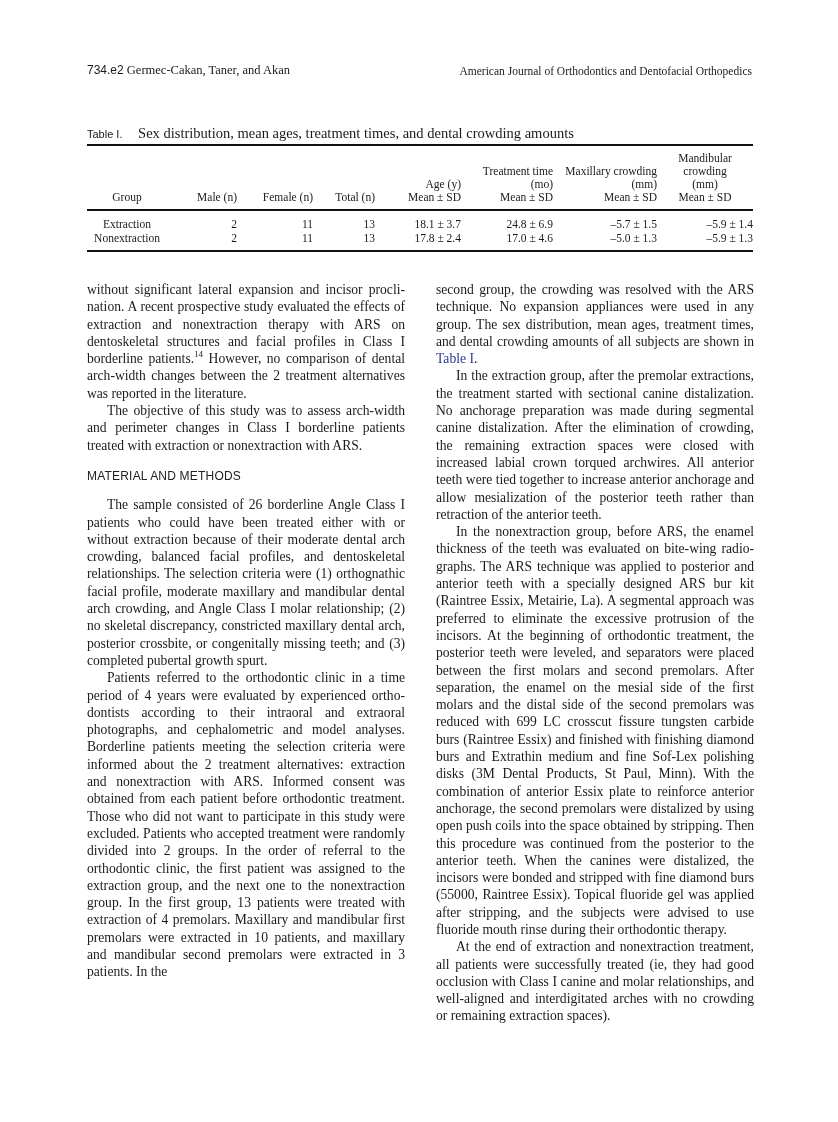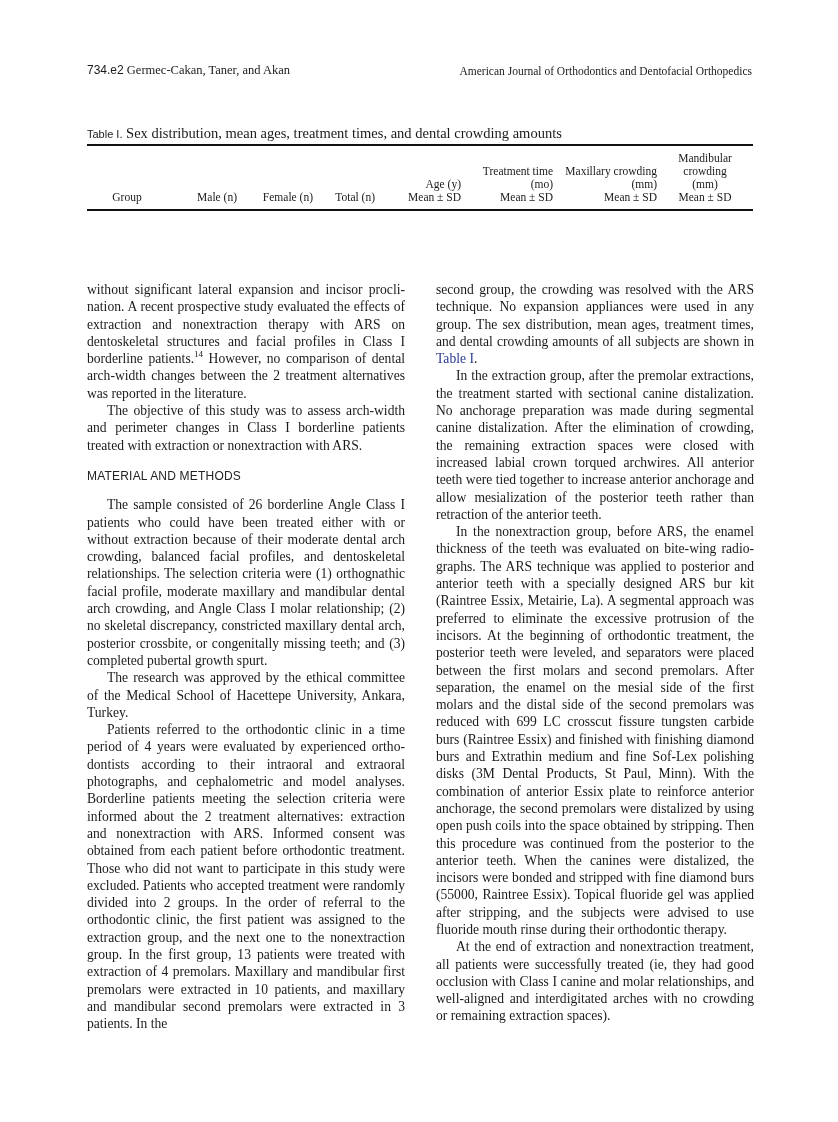--- a/index.html
+++ b/index.html
@@ -2,21 +2,21 @@
 <html><head>
 <meta charset="utf-8">
 <style>
   html, body { margin: 0; padding: 0; background: #ffffff; }
   body { width: 838px; height: 1122px; position: relative; overflow: hidden;
          font-family: "Liberation Serif", "DejaVu Serif", serif; color: #1a1a1a; }
   .hdr-left { position: absolute; left: 87px; top: 63px; font-size: 12.5px; }
   .hdr-left .pg { font-family: "Liberation Sans", "DejaVu Sans", sans-serif; font-size: 12px; }
   .hdr-right { position: absolute; right: 86px; top: 63px; font-size: 11.5px; text-align: right; line-height: 17px; }
   .tcap { position: absolute; left: 87px; top: 125px; font-size: 14.5px; }
-  .tcap .lbl { font-family: "Liberation Sans", "DejaVu Sans", sans-serif; font-size: 11px; margin-right: 0; }
+  .tcap .lbl { font-family: "Liberation Sans", "DejaVu Sans", sans-serif; font-size: 11px; margin-right: 12px; }
   .tbl { position: absolute; left: 87px; top: 144px; width: 666px; border-collapse: collapse; font-size: 11.5px; }
   .tbl { border-top: 2.5px solid #111; border-bottom: 2.5px solid #111; }
   .tbl thead th { font-weight: normal; vertical-align: bottom; padding: 6px 0 5px 0; line-height: 13px;
                   border-bottom: 2px solid #111; }
   .tbl tbody td { padding: 0; line-height: 14px; }
   .tbl tbody tr:first-child td { padding-top: 6px; }
   .tbl tbody tr:last-child td { padding-bottom: 5px; }
   .tbl .c { text-align: right; }
   .tbl .l { text-align: center; }
   .col { position: absolute; top: 281px; width: 318px; font-size: 13.6px; line-height: 17.3px; text-align: justify; }
@@ -77,29 +77,48 @@
           <div>Mean ± SD</div>
       </th>
       <th class="c" style="text-align:right;">
         <div style="text-align:center; display:inline-block;">
           <div>Mandibular crowding</div><div>(mm)</div><div>Mean ± SD</div>
         </div>
       </th>
     </tr>
   </thead>
   <tbody>
+    <tr>
+      <td class="l">Extraction</td>
+      <td class="c">2</td>
+      <td class="c">11</td>
+      <td class="c">13</td>
+      <td class="c">18.1 ± 3.7</td>
+      <td class="c">24.8 ± 6.9</td>
+      <td class="c">–5.7 ± 1.5</td>
+      <td class="c" style="padding-left:18px;">–5.9 ± 1.4</td>
+    </tr>
+    <tr>
+      <td class="l">Nonextraction</td>
+      <td class="c">2</td>
+      <td class="c">11</td>
+      <td class="c">13</td>
+      <td class="c">17.8 ± 2.4</td>
+      <td class="c">17.0 ± 4.6</td>
+      <td class="c">–5.0 ± 1.3</td>
+      <td class="c" style="padding-left:18px;">–5.9 ± 1.3</td>
+    </tr>
   </tbody>
 </table>
 
 <div class="col left">
   <p class="noind"><span>without significant lateral expansion and incisor procli­nation. A recent prospective study evaluated the effects of extraction and nonextraction therapy with ARS on dentoskeletal structures and facial profiles in Class I borderline patients.</span><sup>14</sup><span> However, no comparison of dental arch-width changes between the 2 treatment alternatives was reported in the literature.</span></p>
   <p>The objective of this study was to assess arch-width and perimeter changes in Class I borderline patients treated with extraction or nonextraction with ARS.</p>
   <div class="sec">MATERIAL AND METHODS</div>
   <p>The sample consisted of 26 borderline Angle Class I patients who could have been treated either with or without extraction because of their moderate dental arch crowding, balanced facial profiles, and dentoske­letal relationships. The selection criteria were (1) or­thognathic facial profile, moderate maxillary and mandibular dental arch crowding, and Angle Class I molar relationship; (2) no skeletal discrepancy, con­stricted maxillary dental arch, posterior crossbite, or congenitally missing teeth; and (3) completed pubertal growth spurt.</p>
-  <p>The research was approved by the ethical committee of the Medical School of Hacettepe University, Ankara, Turkey.</p>
   <p>Patients referred to the orthodontic clinic in a time period of 4 years were evaluated by experienced ortho­dontists according to their intraoral and extraoral photographs, and cephalometric and model analyses. Borderline patients meeting the selection criteria were informed about the 2 treatment alternatives: extraction and nonextraction with ARS. Informed con­sent was obtained from each patient before orthodon­tic treatment. Those who did not want to participate in this study were excluded. Patients who accepted treat­ment were randomly divided into 2 groups. In the order of referral to the orthodontic clinic, the first patient was assigned to the extraction group, and the next one to the nonextraction group. In the first group, 13 patients were treated with extraction of 4 premo­lars. Maxillary and mandibular first premolars were extracted in 10 patients, and maxillary and mandibular second premolars were extracted in 3 patients. In the</p>
 </div>
 
 <div class="col right">
   <p class="noind"><span>second group, the crowding was resolved with the ARS technique. No expansion appliances were used in any group. The sex distribution, mean ages, treat­ment times, and dental crowding amounts of all subjects are shown in </span><span class="link">Table I</span><span>.</span></p>
   <p>In the extraction group, after the premolar extrac­tions, the treatment started with sectional canine distal­ization. No anchorage preparation was made during segmental canine distalization. After the elimination of crowding, the remaining extraction spaces were closed with increased labial crown torqued archwires. All anterior teeth were tied together to increase anterior anchorage and allow mesialization of the posterior teeth rather than retraction of the anterior teeth.</p>
   <p>In the nonextraction group, before ARS, the enamel thickness of the teeth was evaluated on bite-wing radio­graphs. The ARS technique was applied to posterior and anterior teeth with a specially designed ARS bur kit (Raintree Essix, Metairie, La). A segmental approach was preferred to eliminate the excessive protrusion of the incisors. At the beginning of orthodontic treatment, the posterior teeth were leveled, and separators were placed between the first molars and second premolars. After separation, the enamel on the mesial side of the first molars and the distal side of the second premolars was reduced with 699 LC crosscut fissure tungsten car­bide burs (Raintree Essix) and finished with finishing di­amond burs and Extrathin medium and fine Sof-Lex polishing disks (3M Dental Products, St Paul, Minn). With the combination of anterior Essix plate to reinforce anterior anchorage, the second premolars were distal­ized by using open push coils into the space obtained by stripping. Then this procedure was continued from the posterior to the anterior teeth. When the canines were distalized, the incisors were bonded and stripped with fine diamond burs (55000, Raintree Essix). Topical fluoride gel was applied after stripping, and the subjects were advised to use fluoride mouth rinse during their or­thodontic therapy.</p>
   <p>At the end of extraction and nonextraction treat­ment, all patients were successfully treated (ie, they had good occlusion with Class I canine and molar rela­tionships, and well-aligned and interdigitated arches with no crowding or remaining extraction spaces).</p>
 </div>
 

